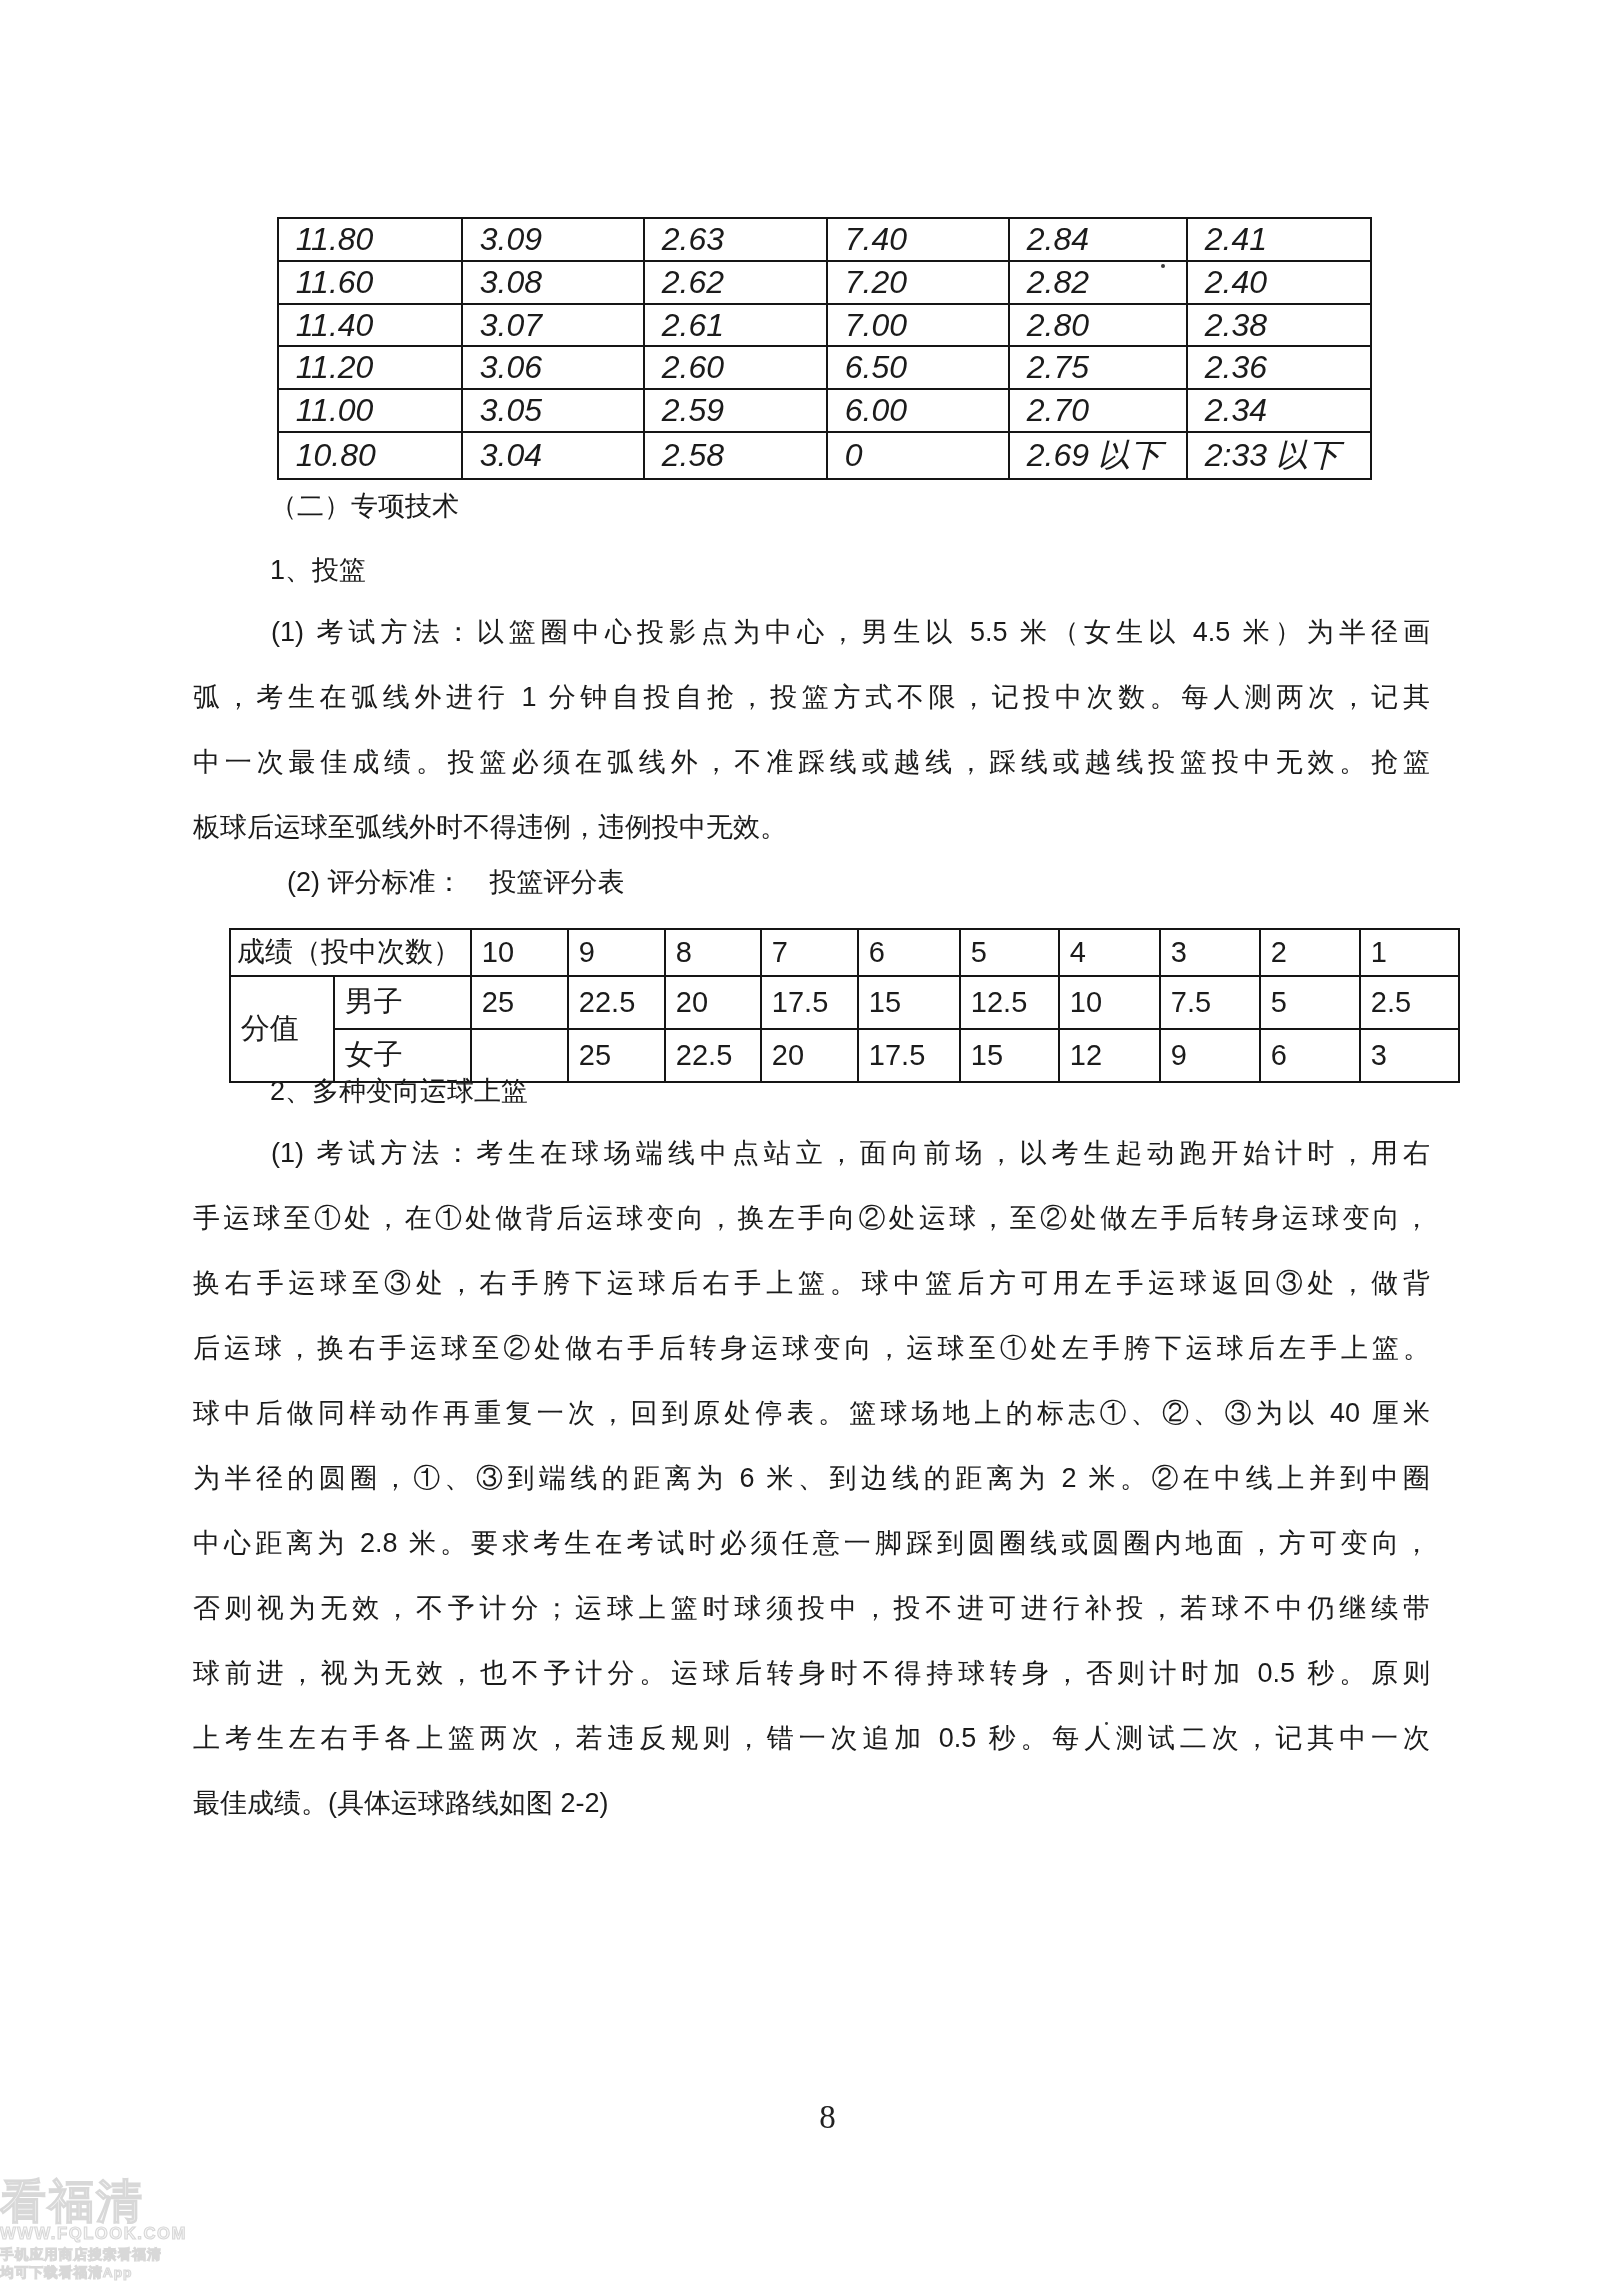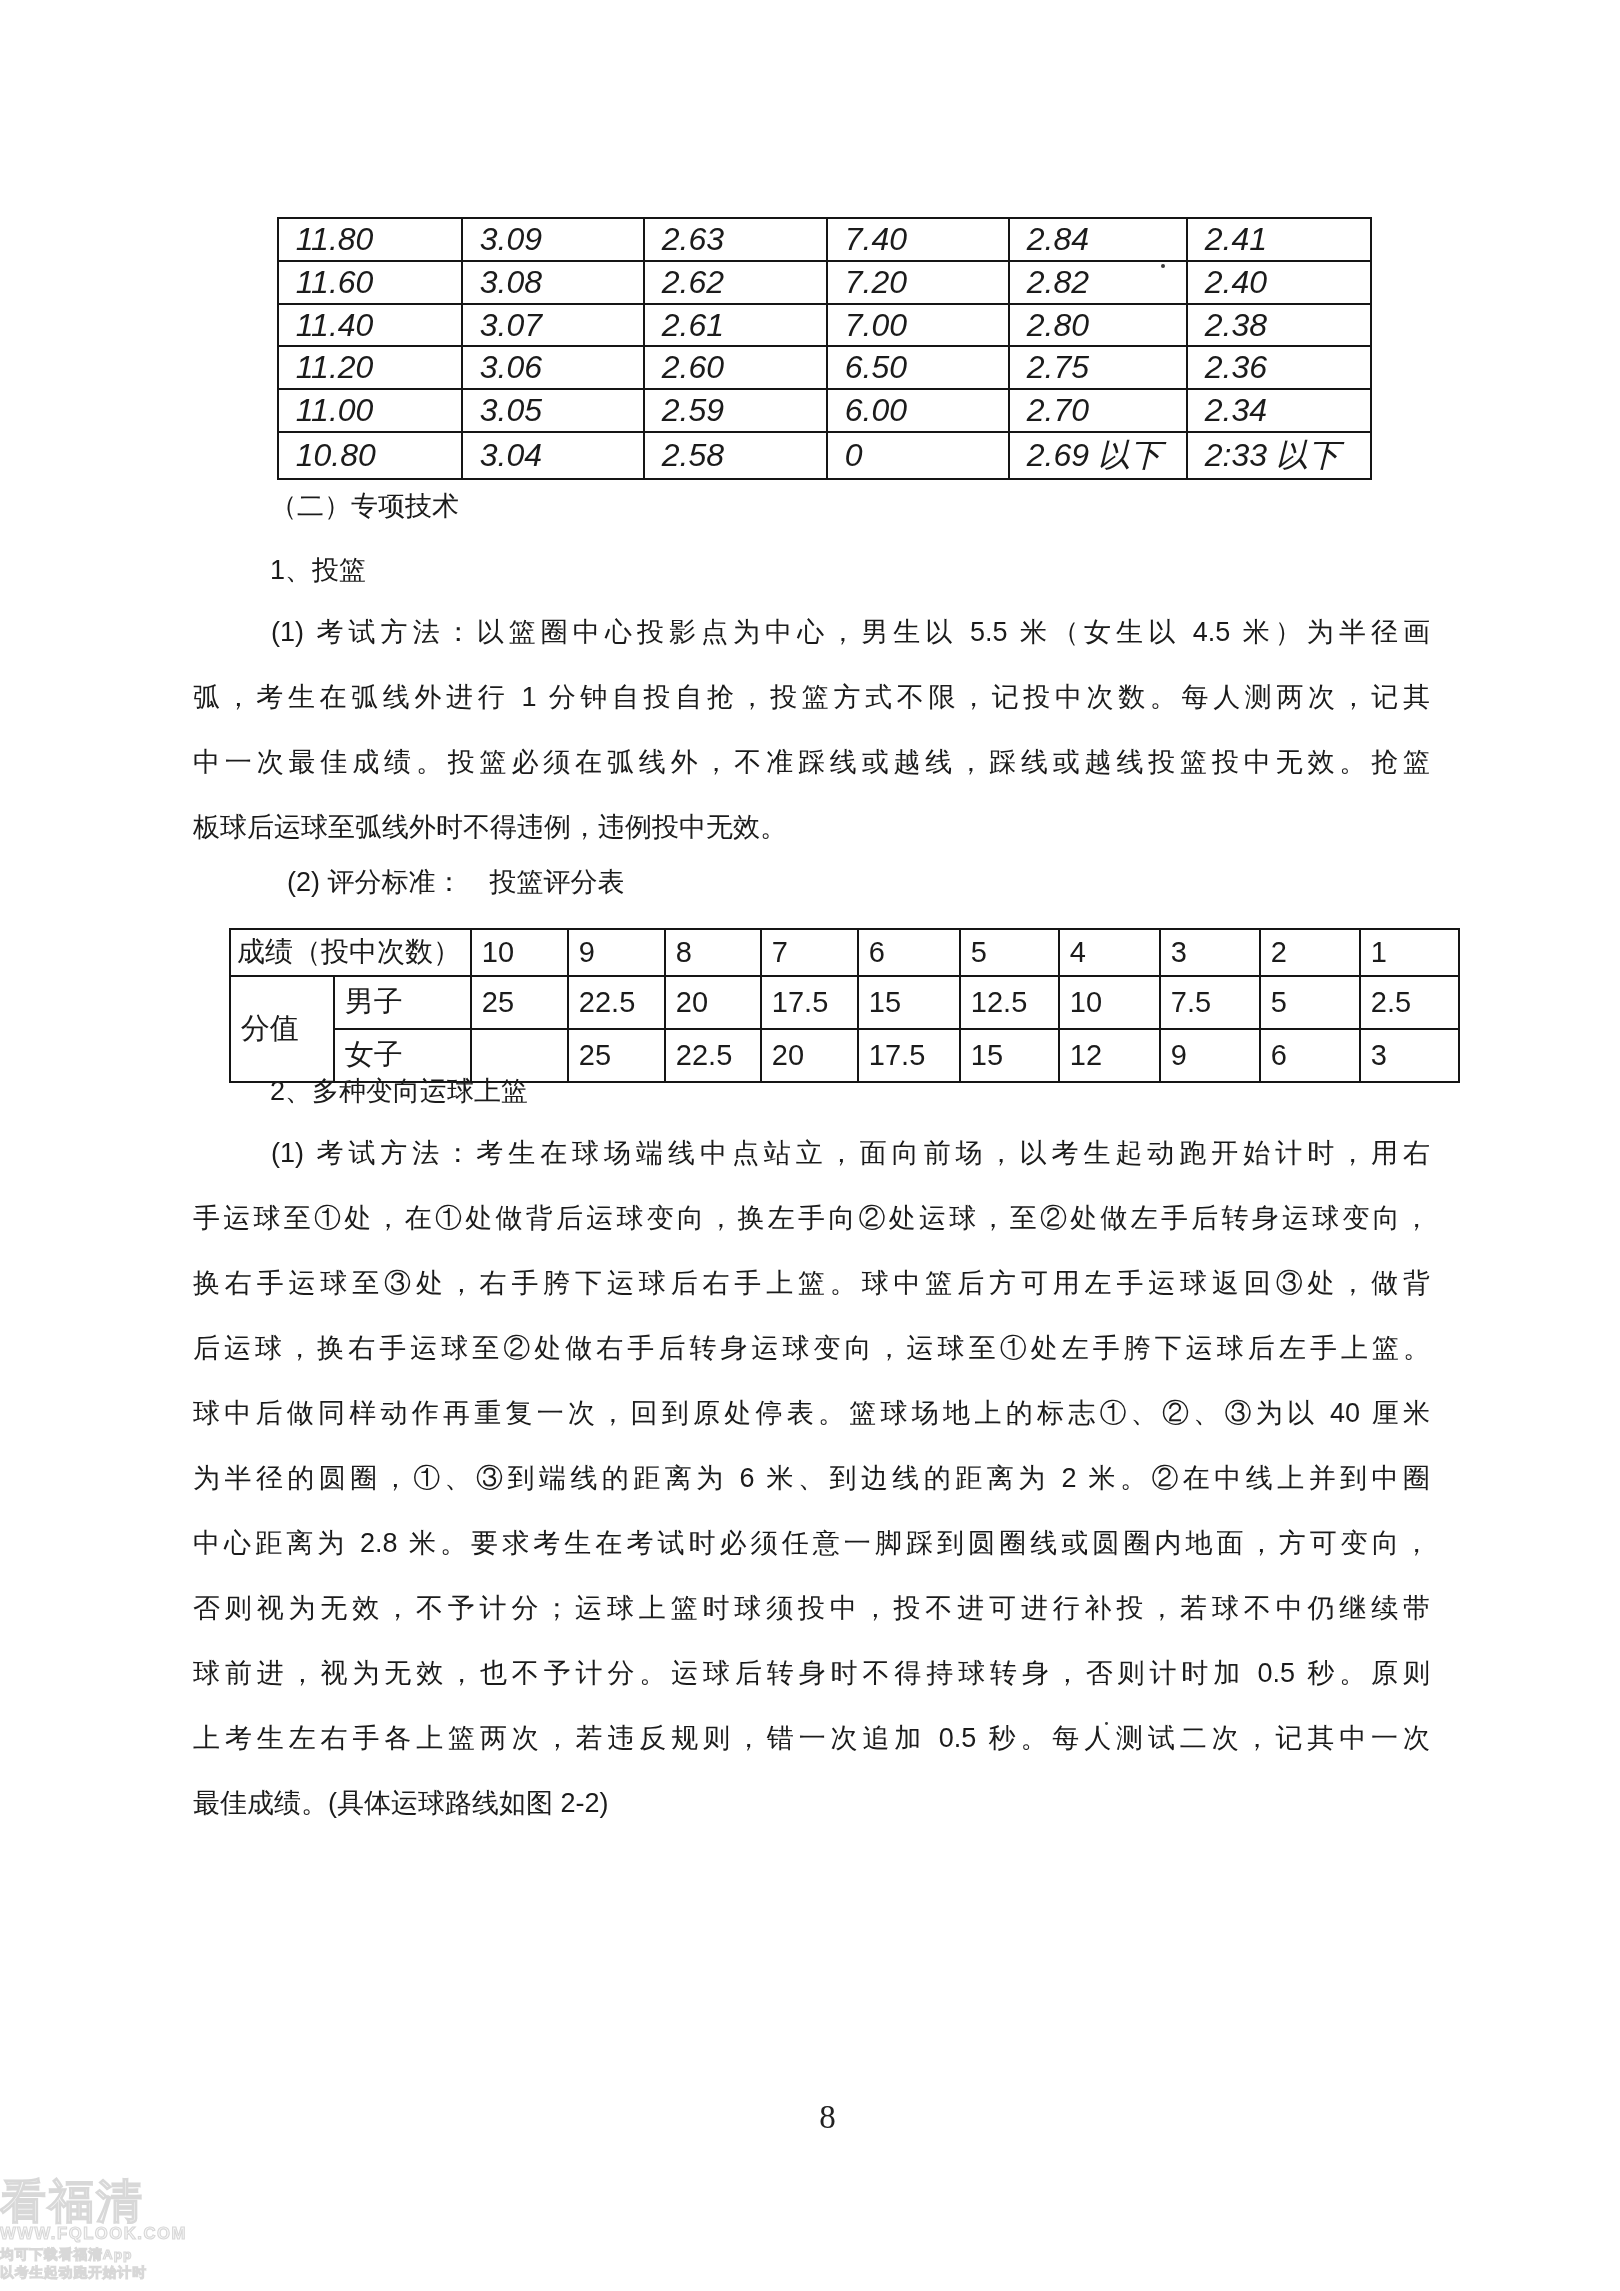--- a/index.html
+++ b/index.html
@@ -256,18 +256,18 @@
       <div class="tline">上考生左右手各上篮两次，若违反规则，错一次追加 0.5 秒。每人测试二次，记其中一次</div>
       <div class="tline endline">最佳成绩。(具体运球路线如图 2-2)</div>
     </div>
   <div class="dot d2"></div>
 
   <div class="pageno">8</div>
 
   <div class="wm">
     <div class="wm-title">看福清</div>
     <div class="wm-url">WWW.FQLOOK.COM</div>
+    <div class="wm-sub">手机应用商店搜索看福清</div>
     <div class="wm-sub">均可下载看福清App</div>
-    <div class="wm-sub">以考生起动跑开始计时</div>
   </div>
 
 </div>
 
 
 </body></html>

